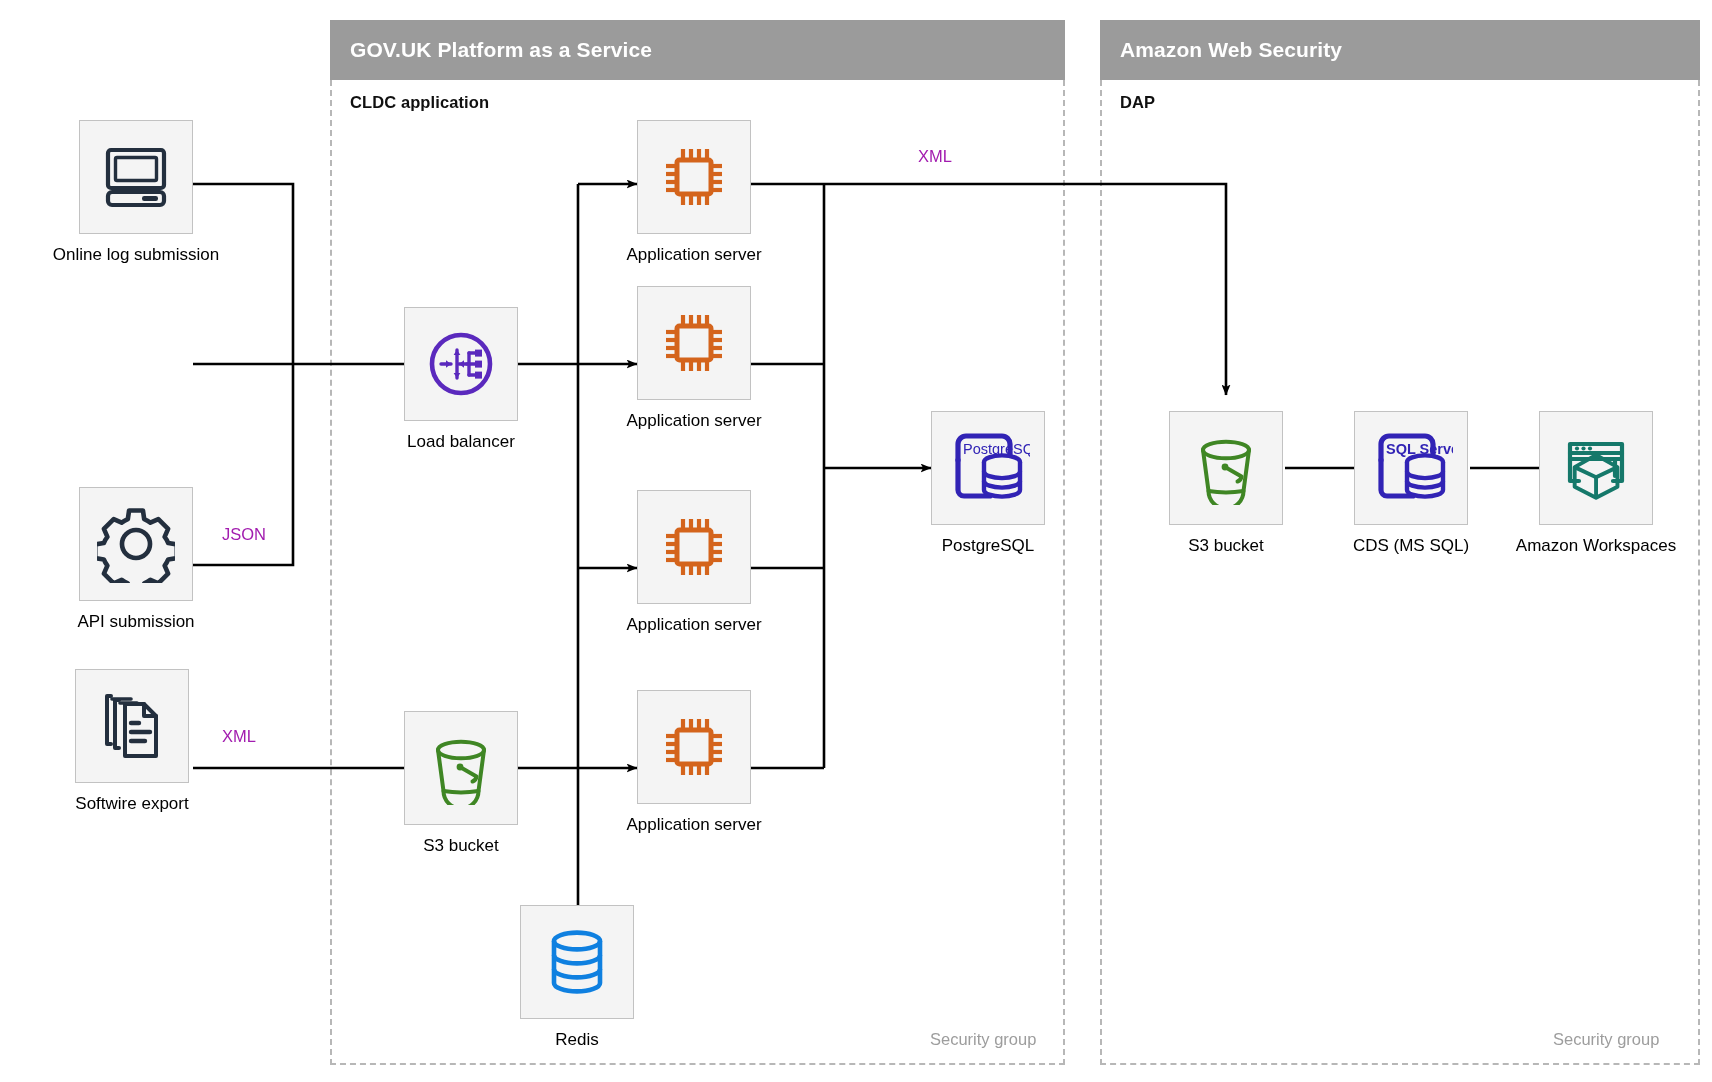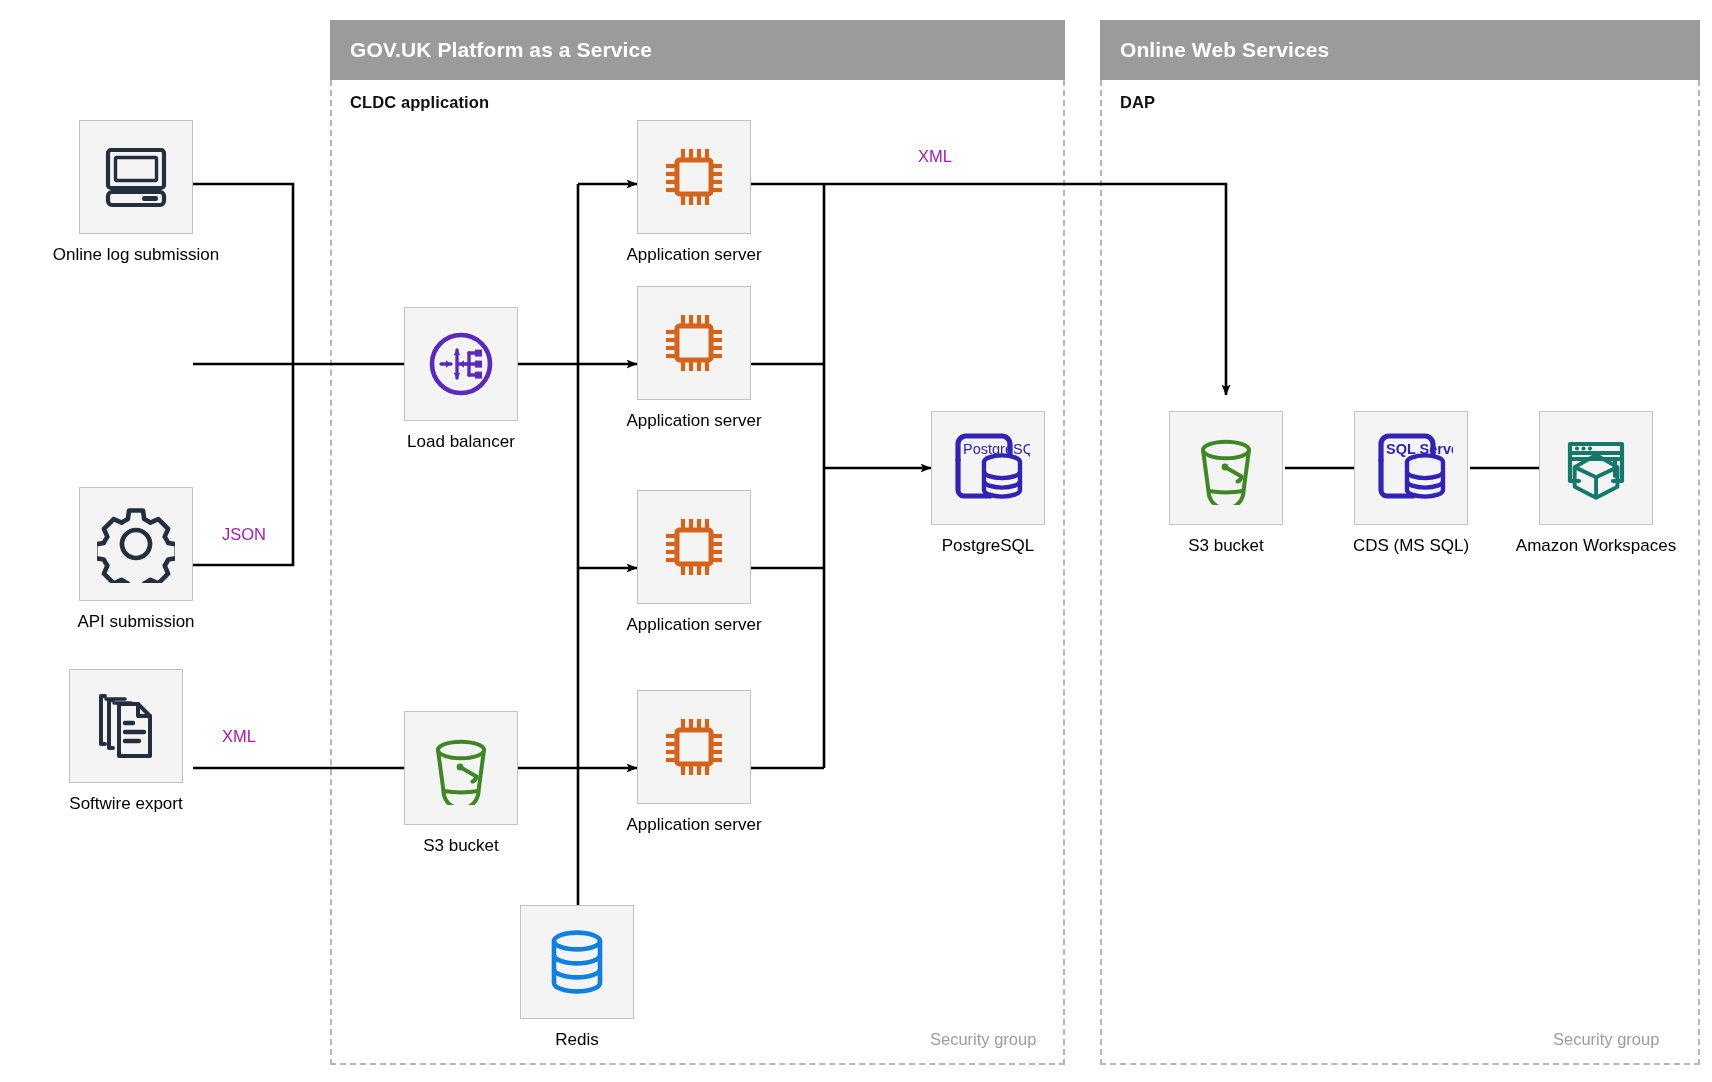--- a/index.html
+++ b/index.html
@@ -98,21 +98,21 @@
 <div id="canvas">
 
   <div class="panel-header" style="left:330px; top:20px; width:735px; height:60px;">
     <span>GOV.UK Platform as a Service</span>
   </div>
   <div class="panel-body" style="left:330px; top:80px; width:735px; height:985px;"></div>
   <div class="panel-sub" style="left:350px; top:93px;">CLDC application</div>
   <div class="secgroup" style="left:930px; top:1030px;">Security group</div>
 
   <div class="panel-header" style="left:1100px; top:20px; width:600px; height:60px;">
-    <span>Online Web Services</span>
+    <span>Amazon Web Security</span>
   </div>
   <div class="panel-body" style="left:1100px; top:80px; width:600px; height:985px;"></div>
   <div class="panel-sub" style="left:1120px; top:93px;">DAP</div>
   <div class="secgroup" style="left:1553px; top:1030px;">Security group</div>
 
   <svg class="wires" viewBox="0 0 1712 1082">
     <defs>
       <marker id="arrow" markerWidth="11" markerHeight="9" refX="10.5" refY="4.5" orient="auto" markerUnits="userSpaceOnUse">
         <path d="M0,0 L11,4.5 L0,9 L2.6,4.5 Z" fill="#000000"></path>
       </marker>
@@ -178,21 +178,21 @@
       <svg width="78" height="78" viewBox="0 0 74 74">
         <g fill="none" stroke="#232f3e" stroke-width="4.4" stroke-linejoin="round">
           <path d="M30.4 5 h13.2 l1.2 8.2 a24 24 0 0 1 5.9 3.4 l7.6 -3.3 9.3 9.3 -3.3 7.6 a24 24 0 0 1 3.4 5.9 l8.2 1.2 v13.2 l-8.2 1.2 a24 24 0 0 1 -3.4 5.9 l3.3 7.6 -9.3 9.3 -7.6 -3.3 a24 24 0 0 1 -5.9 3.4 l-1.2 8.2 h-13.2 l-1.2 -8.2 a24 24 0 0 1 -5.9 -3.4 l-7.6 3.3 -9.3 -9.3 3.3 -7.6 a24 24 0 0 1 -3.4 -5.9 l-8.2 -1.2 v-13.2 l8.2 -1.2 a24 24 0 0 1 3.4 -5.9 l-3.3 -7.6 9.3 -9.3 7.6 3.3 a24 24 0 0 1 5.9 -3.4 Z" transform="translate(0.2,0.2) scale(0.995)"></path>
           <circle cx="37" cy="37" r="13.3"></circle>
         </g>
       </svg>
     </div>
     <div class="caption">API submission</div>
   </div>
 
-  <div class="node" style="left:69px; top:669px;">
+  <div class="node" style="left:75px; top:669px;">
     <div class="tile">
       <svg width="74" height="74" viewBox="0 0 74 74">
         <g fill="none" stroke="#232f3e" stroke-width="4" stroke-linejoin="round" stroke-linecap="round">
           <path d="M16 7 L12 7 L12 55 L16 55"></path>
           <path d="M24 11 L20 11 L20 59 L24 59"></path>
           <path d="M30 15 L49 15 L61 27 L61 67 L30 67 Z"></path>
           <path d="M49 15 L49 27 L61 27"></path>
           <path d="M36 34 L44 34" stroke-width="4.4"></path>
           <path d="M36 43 L55 43" stroke-width="4.4"></path>
           <path d="M36 52 L50 52" stroke-width="4.4"></path>

